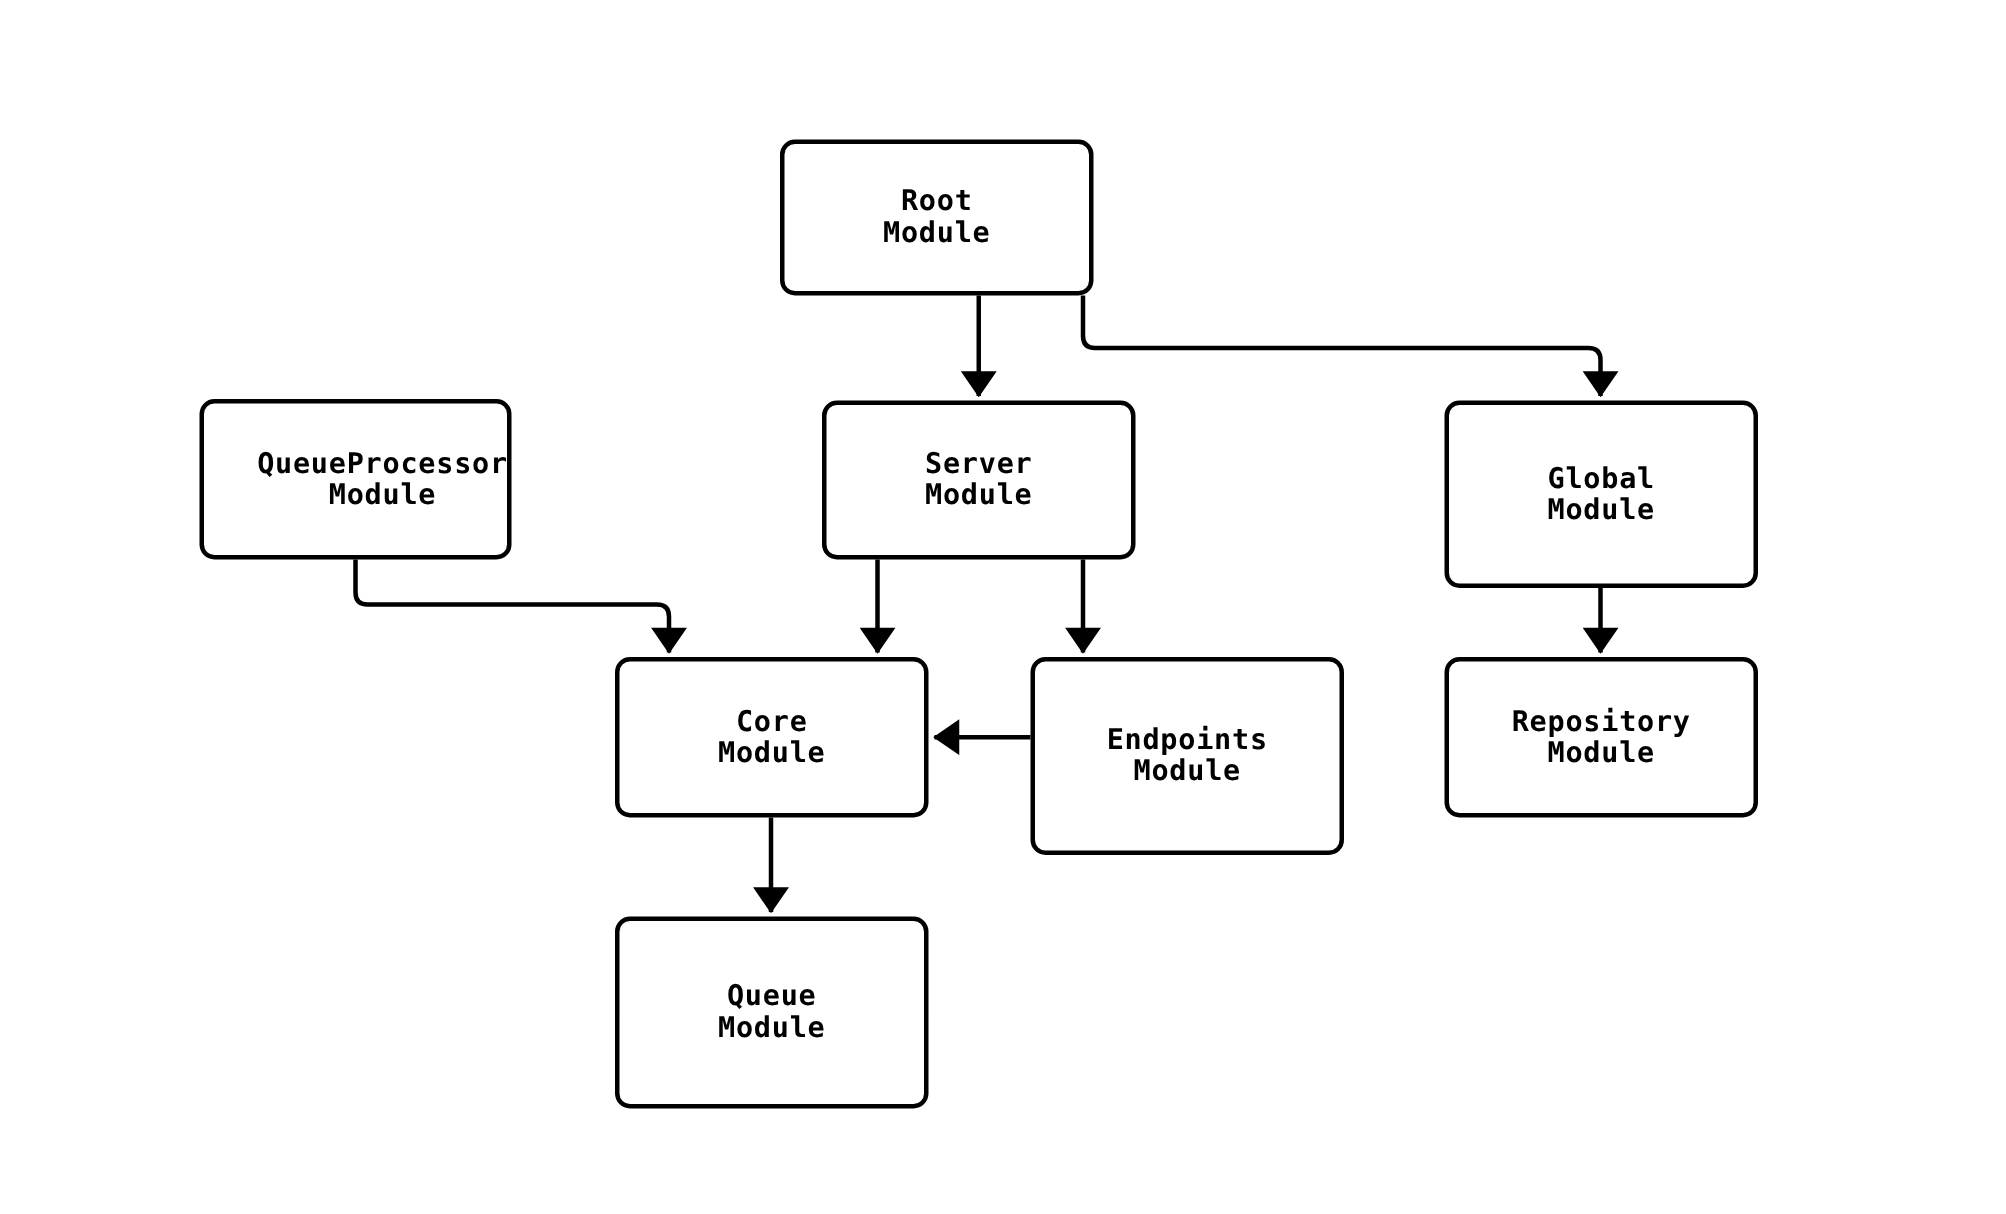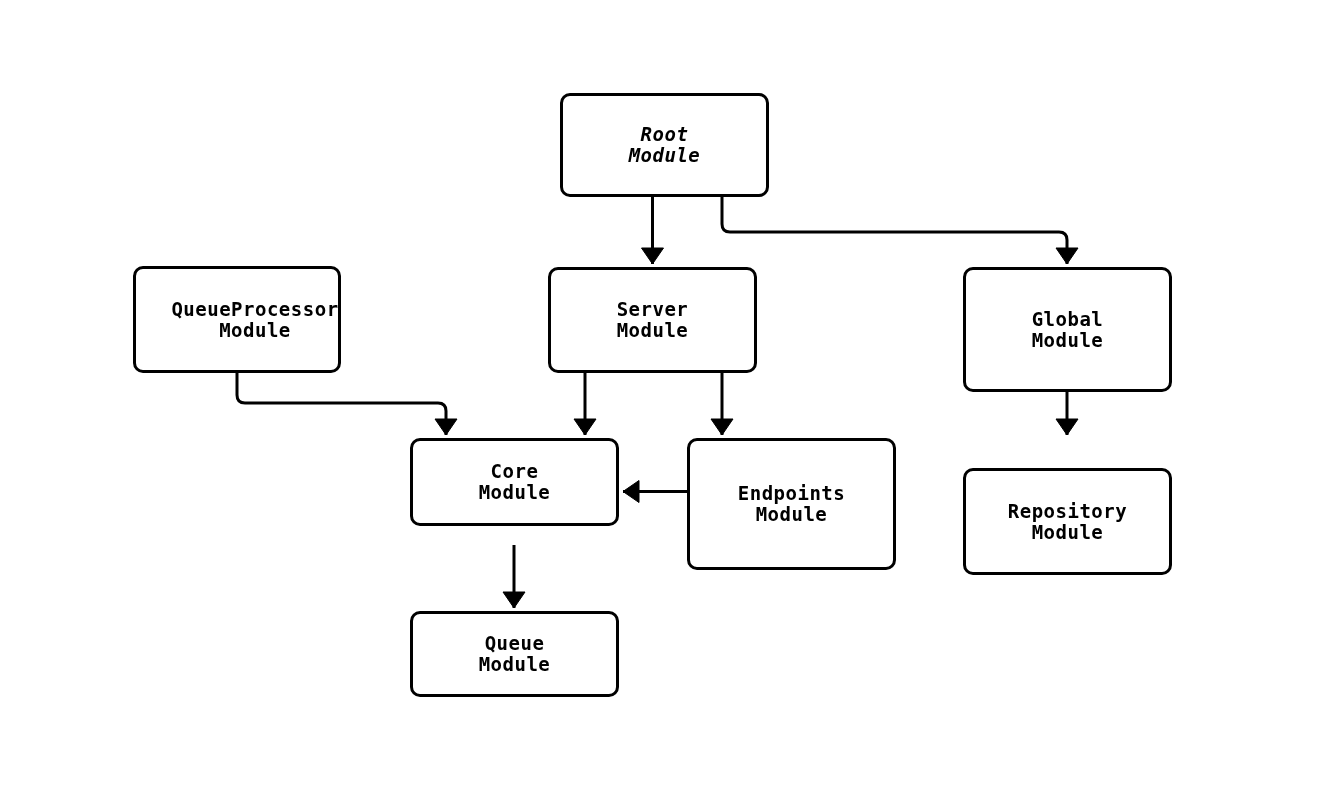--- a/index.html
+++ b/index.html
@@ -40,28 +40,28 @@
   }
   .node-label {
     white-space: pre-line;
     font-weight: bold;
     font-size: 19px;
     line-height: 21px;
     color: #000000;
     letter-spacing: 0.5px;
   }
   
-  .n-root          { left: 560px; top:  93px; width: 209px; height: 104px; font-style: italic; }
+  .n-root          { left: 520px; top:  93px; width: 209px; height: 104px; }
   .n-queueproc     { left: 133px; top: 266px; width: 208px; height: 107px; padding-left: 36px; }
   .n-server        { left: 548px; top: 267px; width: 209px; height: 106px; }
   .n-global        { left: 963px; top: 267px; width: 209px; height: 125px; }
-  .n-core          { left: 410px; top: 438px; width: 209px; height: 88px; }
+  .n-core          { left: 410px; top: 438px; width: 209px; height: 107px; }
   .n-endpoints     { left: 687px; top: 438px; width: 209px; height: 132px; }
-  .n-repository    { left: 963px; top: 438px; width: 209px; height: 107px; margin-top: 30px; }
-  .n-queue         { left: 410px; top: 611px; width: 209px; height: 86px; }
+  .n-repository    { left: 963px; top: 438px; width: 209px; height: 107px; }
+  .n-queue         { left: 410px; top: 611px; width: 209px; height: 128px; }
 </style>
 </head>
 <body>
 
 <div class="canvas">
 
   <svg class="edges-layer" viewBox="0 0 1337 809" xmlns="http://www.w3.org/2000/svg">
     <defs>
       <marker id="arrow" viewBox="0 0 18 24" markerWidth="18" markerHeight="24" refX="17" refY="12" orient="auto" markerUnits="userSpaceOnUse">
         <path d="M1 1 L17 12 L1 23 Z" fill="#000000" stroke="#000000" stroke-width="1"></path>

